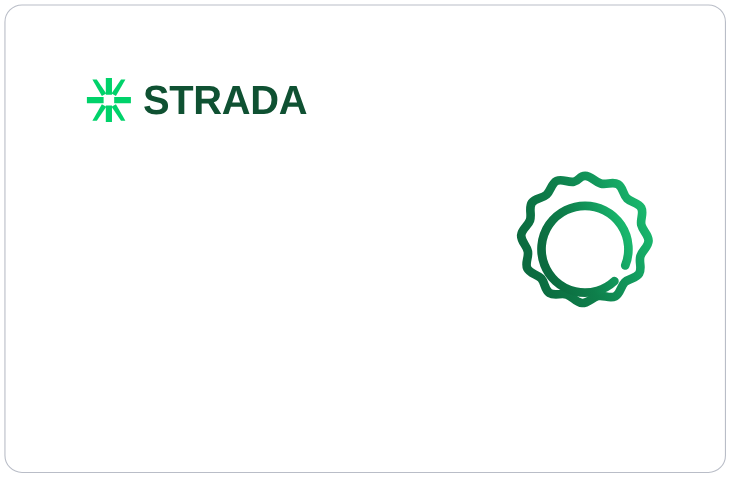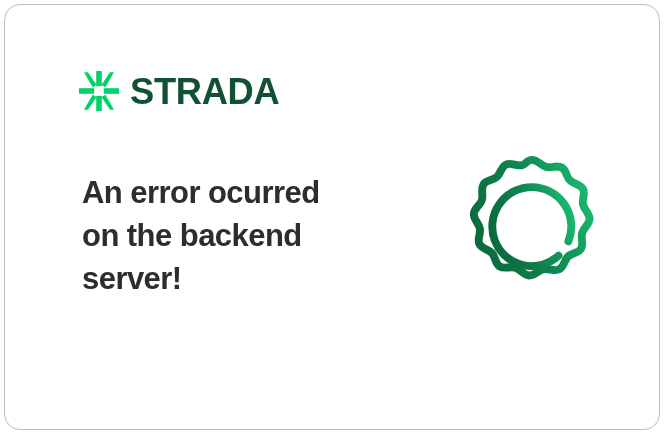--- a/index.html
+++ b/index.html
@@ -104,23 +104,20 @@
 
           <polygon points="7.0,40.8 11.0,40.8 19.6,28.0 15.6,25.7"></polygon>
 
           <polygon points="33.0,40.8 37.0,40.8 28.4,25.7 24.4,28.0"></polygon>
         </g>
       </svg>
     </span>
     <span class="brand-word">STRADA</span>
   </div>
 
-  <div class="headline">An error ocurred
-on the backend
-server!</div>
 
   <div class="gear">
     <svg viewBox="0 0 160 160" xmlns="http://www.w3.org/2000/svg" aria-hidden="true">
       <defs>
         <linearGradient id="gearGrad" x1="0.05" y1="0.65" x2="0.98" y2="0.32">
           <stop offset="0%" stop-color="#0b6b3f"></stop>
           <stop offset="42%" stop-color="#0e7f4b"></stop>
           <stop offset="72%" stop-color="#12985c"></stop>
           <stop offset="100%" stop-color="#19b66c"></stop>
         </linearGradient>

